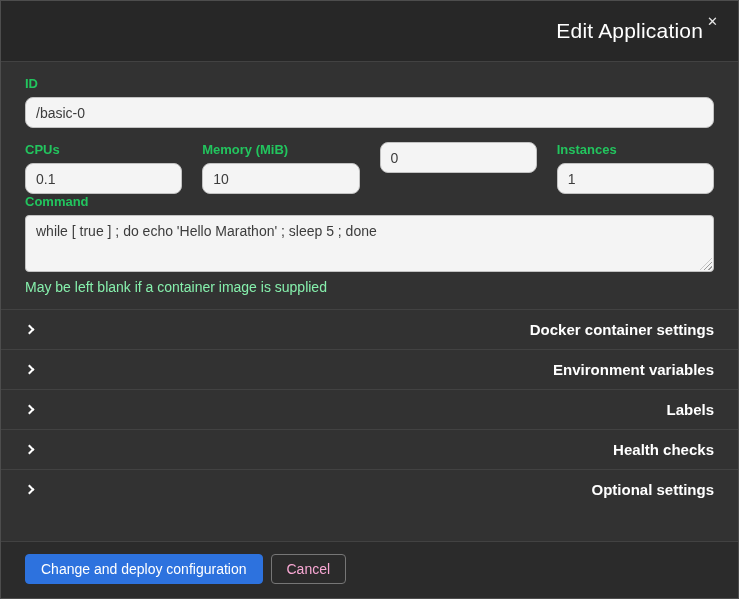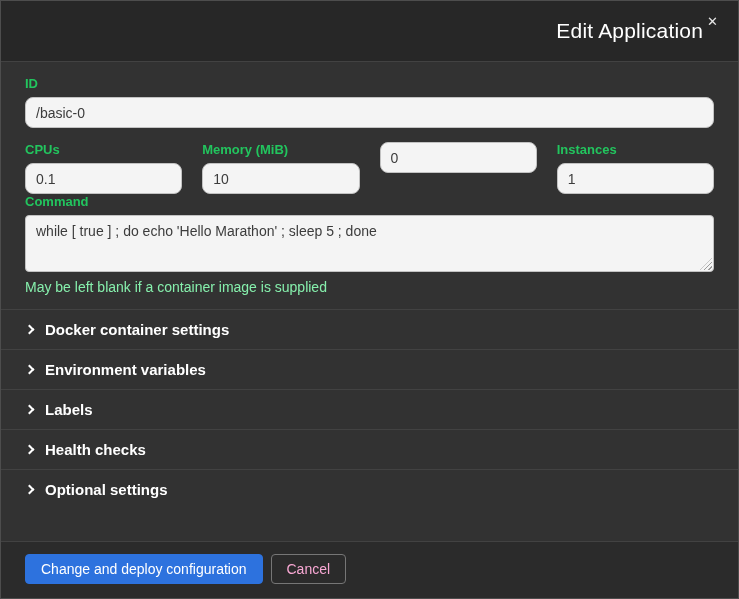--- a/index.html
+++ b/index.html
@@ -105,20 +105,21 @@
     margin: 7px 0 14px 0;
   }
   
   .sections { flex: none; }
   .section-row {
     display: flex;
     align-items: center;
     padding: 11px 24px;
     border-top: 1px solid #424242;
     cursor: pointer;
+    justify-content: space-between;
   }
   .chevron {
     width: 7px;
     height: 7px;
     border-top: 2px solid #ffffff;
     border-right: 2px solid #ffffff;
     transform: rotate(45deg);
     display: inline-block;
     margin-right: 12px;
     margin-left: 1px;

